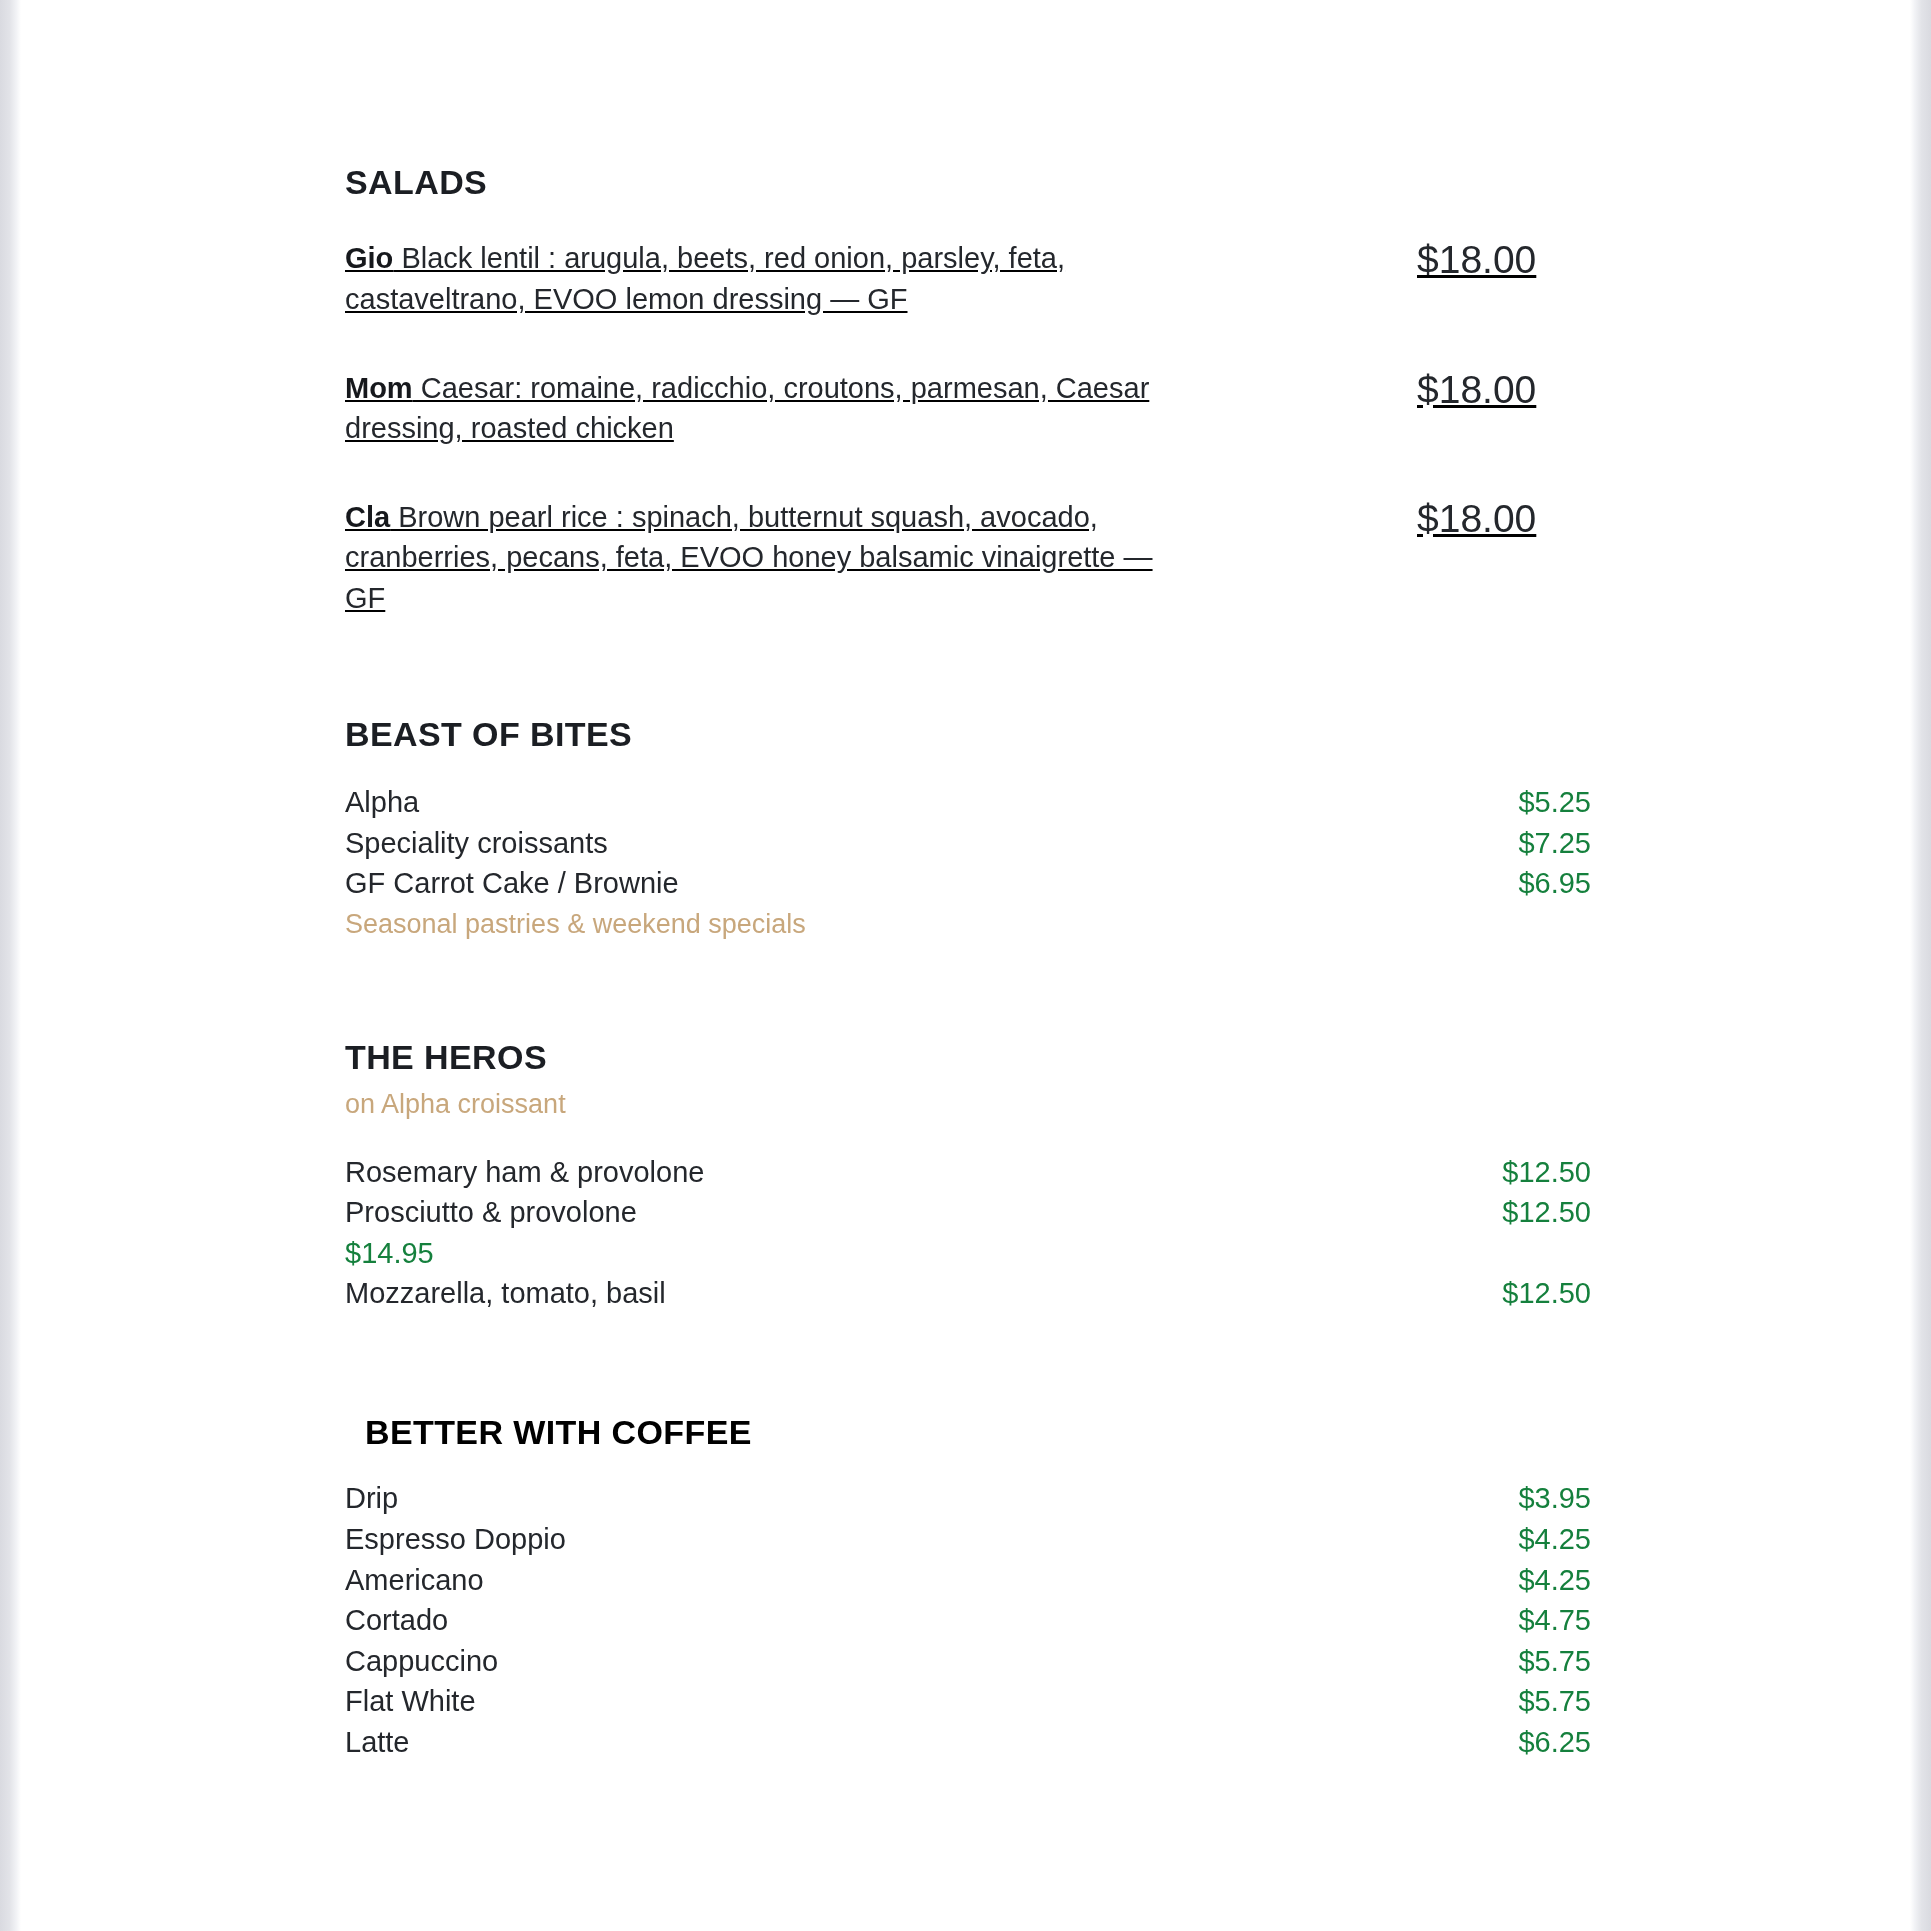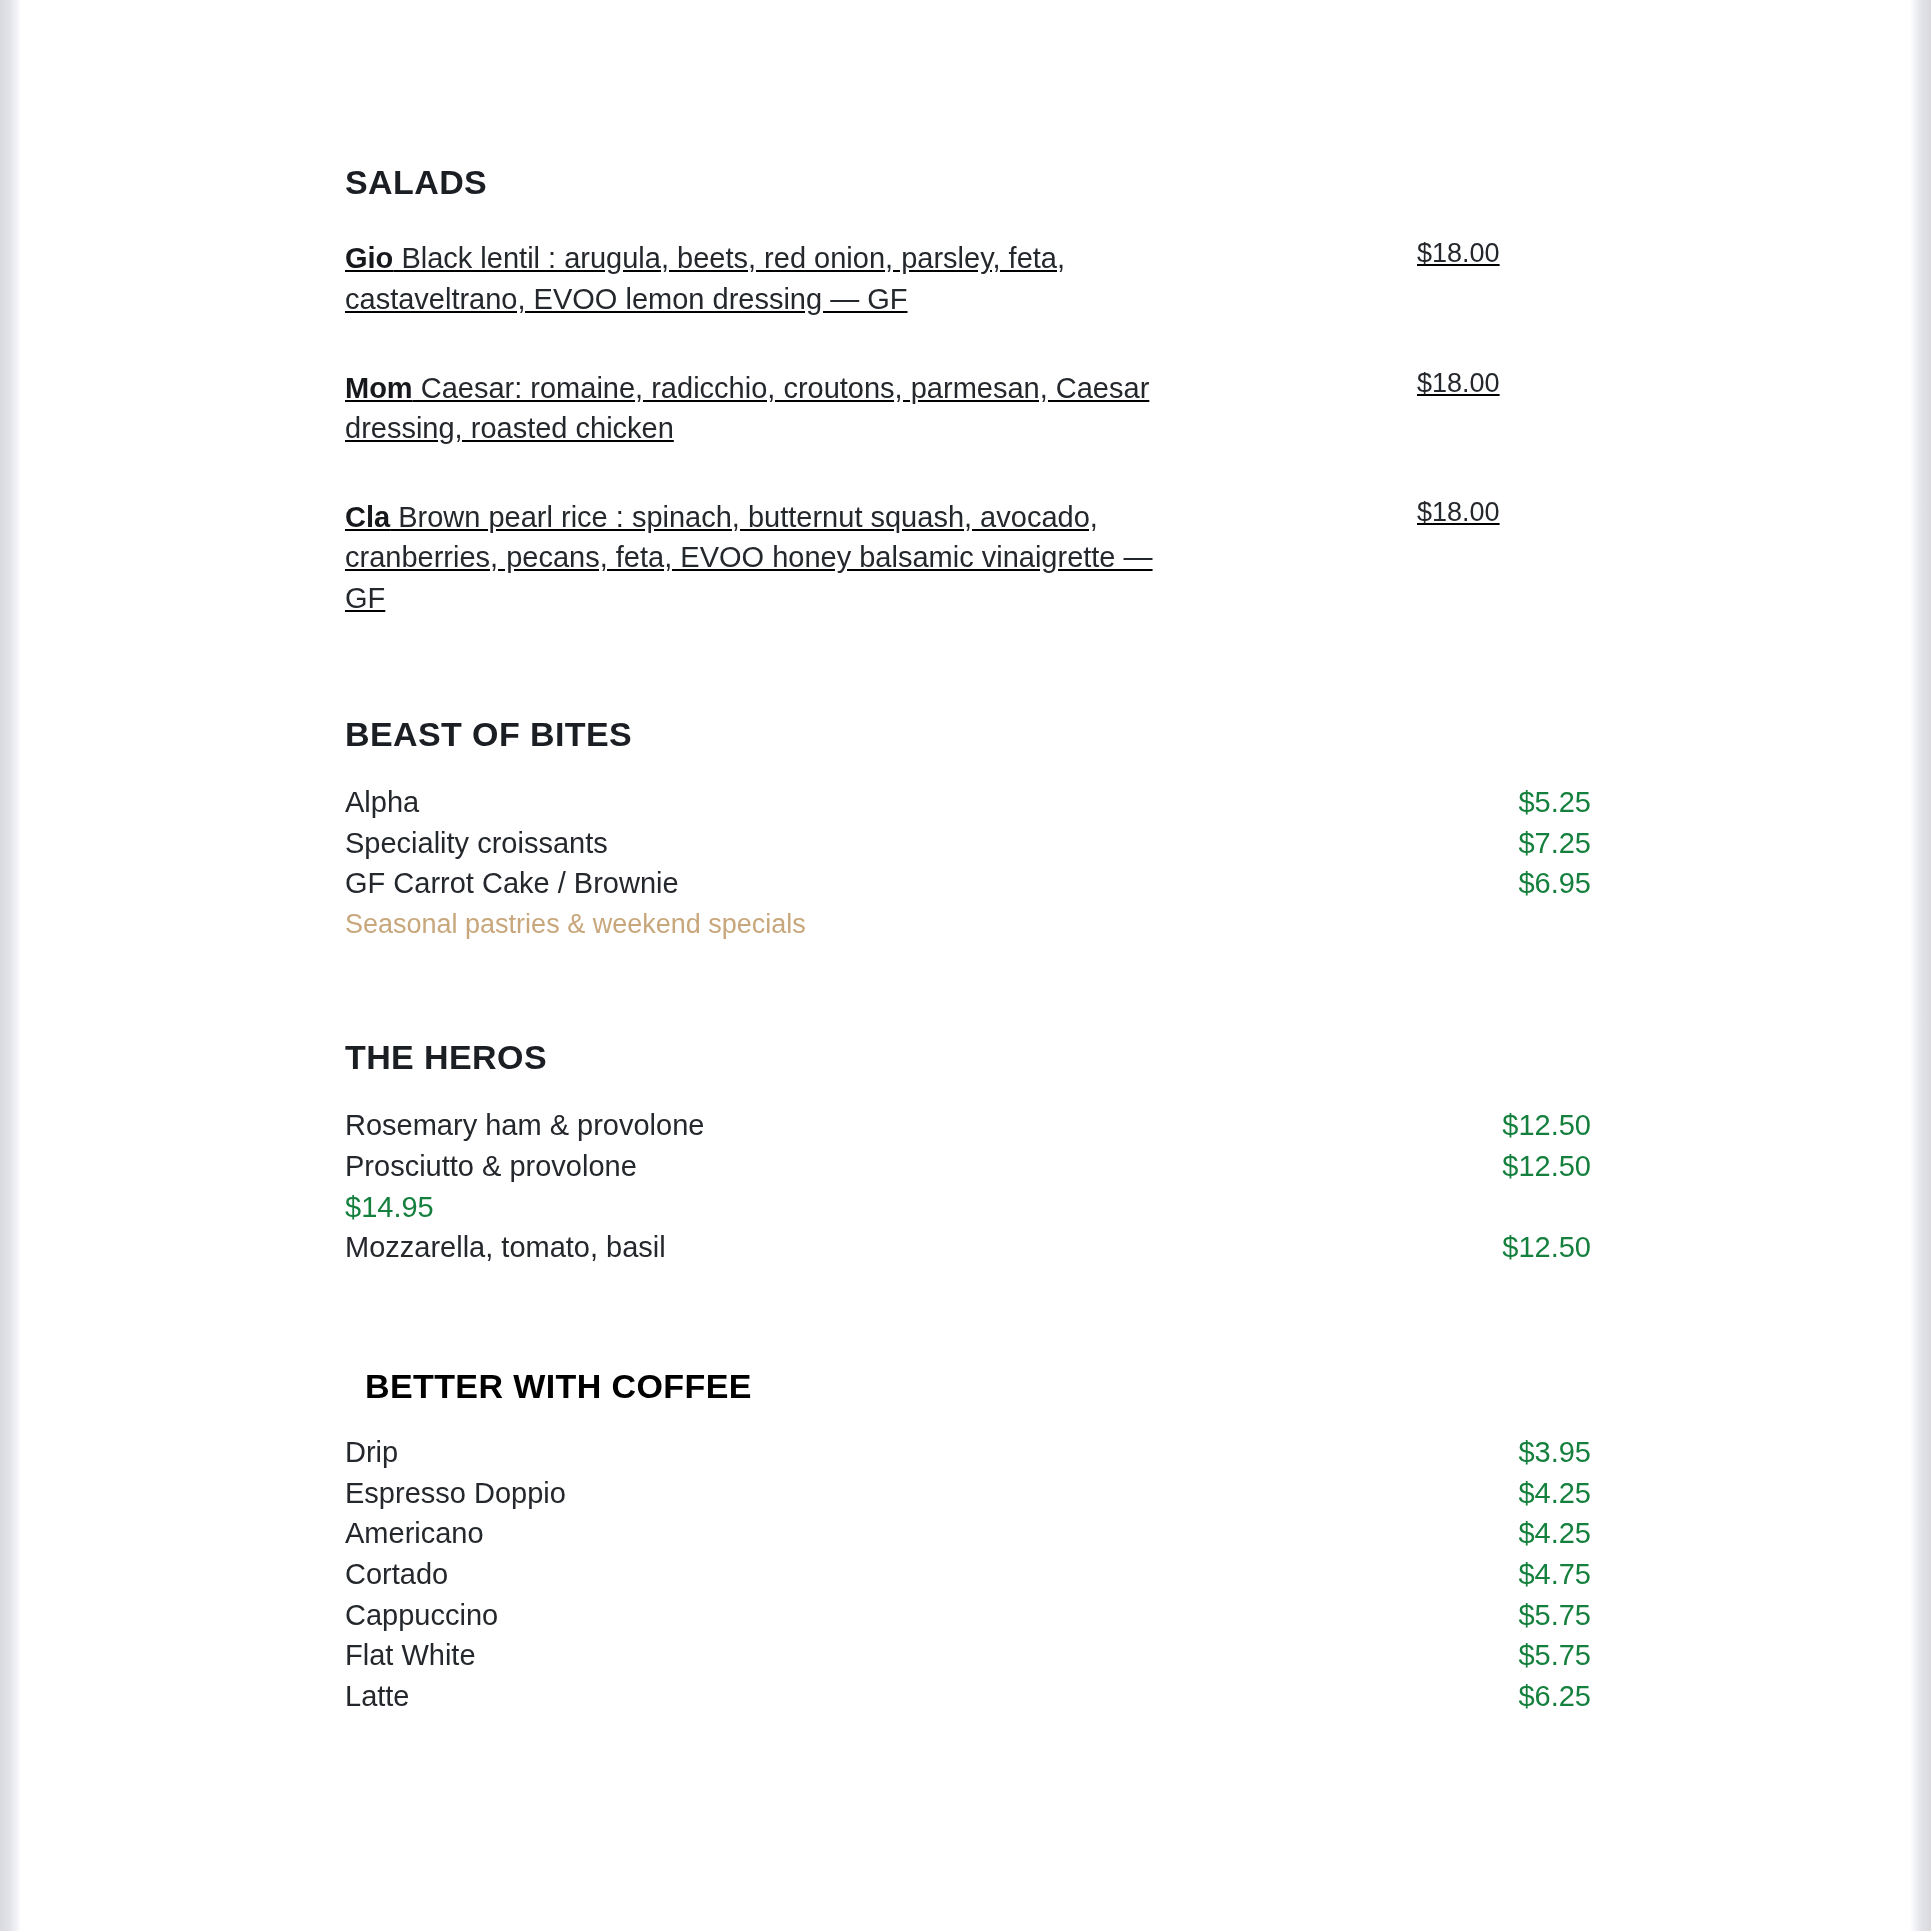--- a/index.html
+++ b/index.html
@@ -85,21 +85,21 @@
     line-height: 1.40;
     color: #24272c;
     max-width: 850px;
     font-weight: 400;
   }
   .detail-text .lead {
     font-weight: bold;
     color: #16181c;
   }
   .detail-price {
-    font-size: 27px;
+    font-size: 39px;
     color: #24272c;
     width: 174px;
     text-align: left;
     padding-left: 23px;
     flex: none;
     white-space: nowrap;
   }
 
   
   .item-list { margin-top: 29px; }
@@ -173,20 +173,21 @@
           <span class="item-price">$6.95</span>
         </div>
       </div>
 
       <div class="section-note note-after-list">Seasonal pastries &amp; weekend specials</div>
     </div>
 
     <div class="section">
       <div class="section-header gap-section">THE HEROS</div>
 
+      <div class="section-note note-under-header">on Alpha croissant</div>
 
       <div class="item-list">
         <div class="item-row">
           <span class="item-name">Rosemary ham &amp; provolone</span>
           <span class="item-price">$12.50</span>
         </div>
         <div class="item-row">
           <span class="item-name">Prosciutto &amp; provolone</span>
           <span class="item-price">$12.50</span>
         </div>

